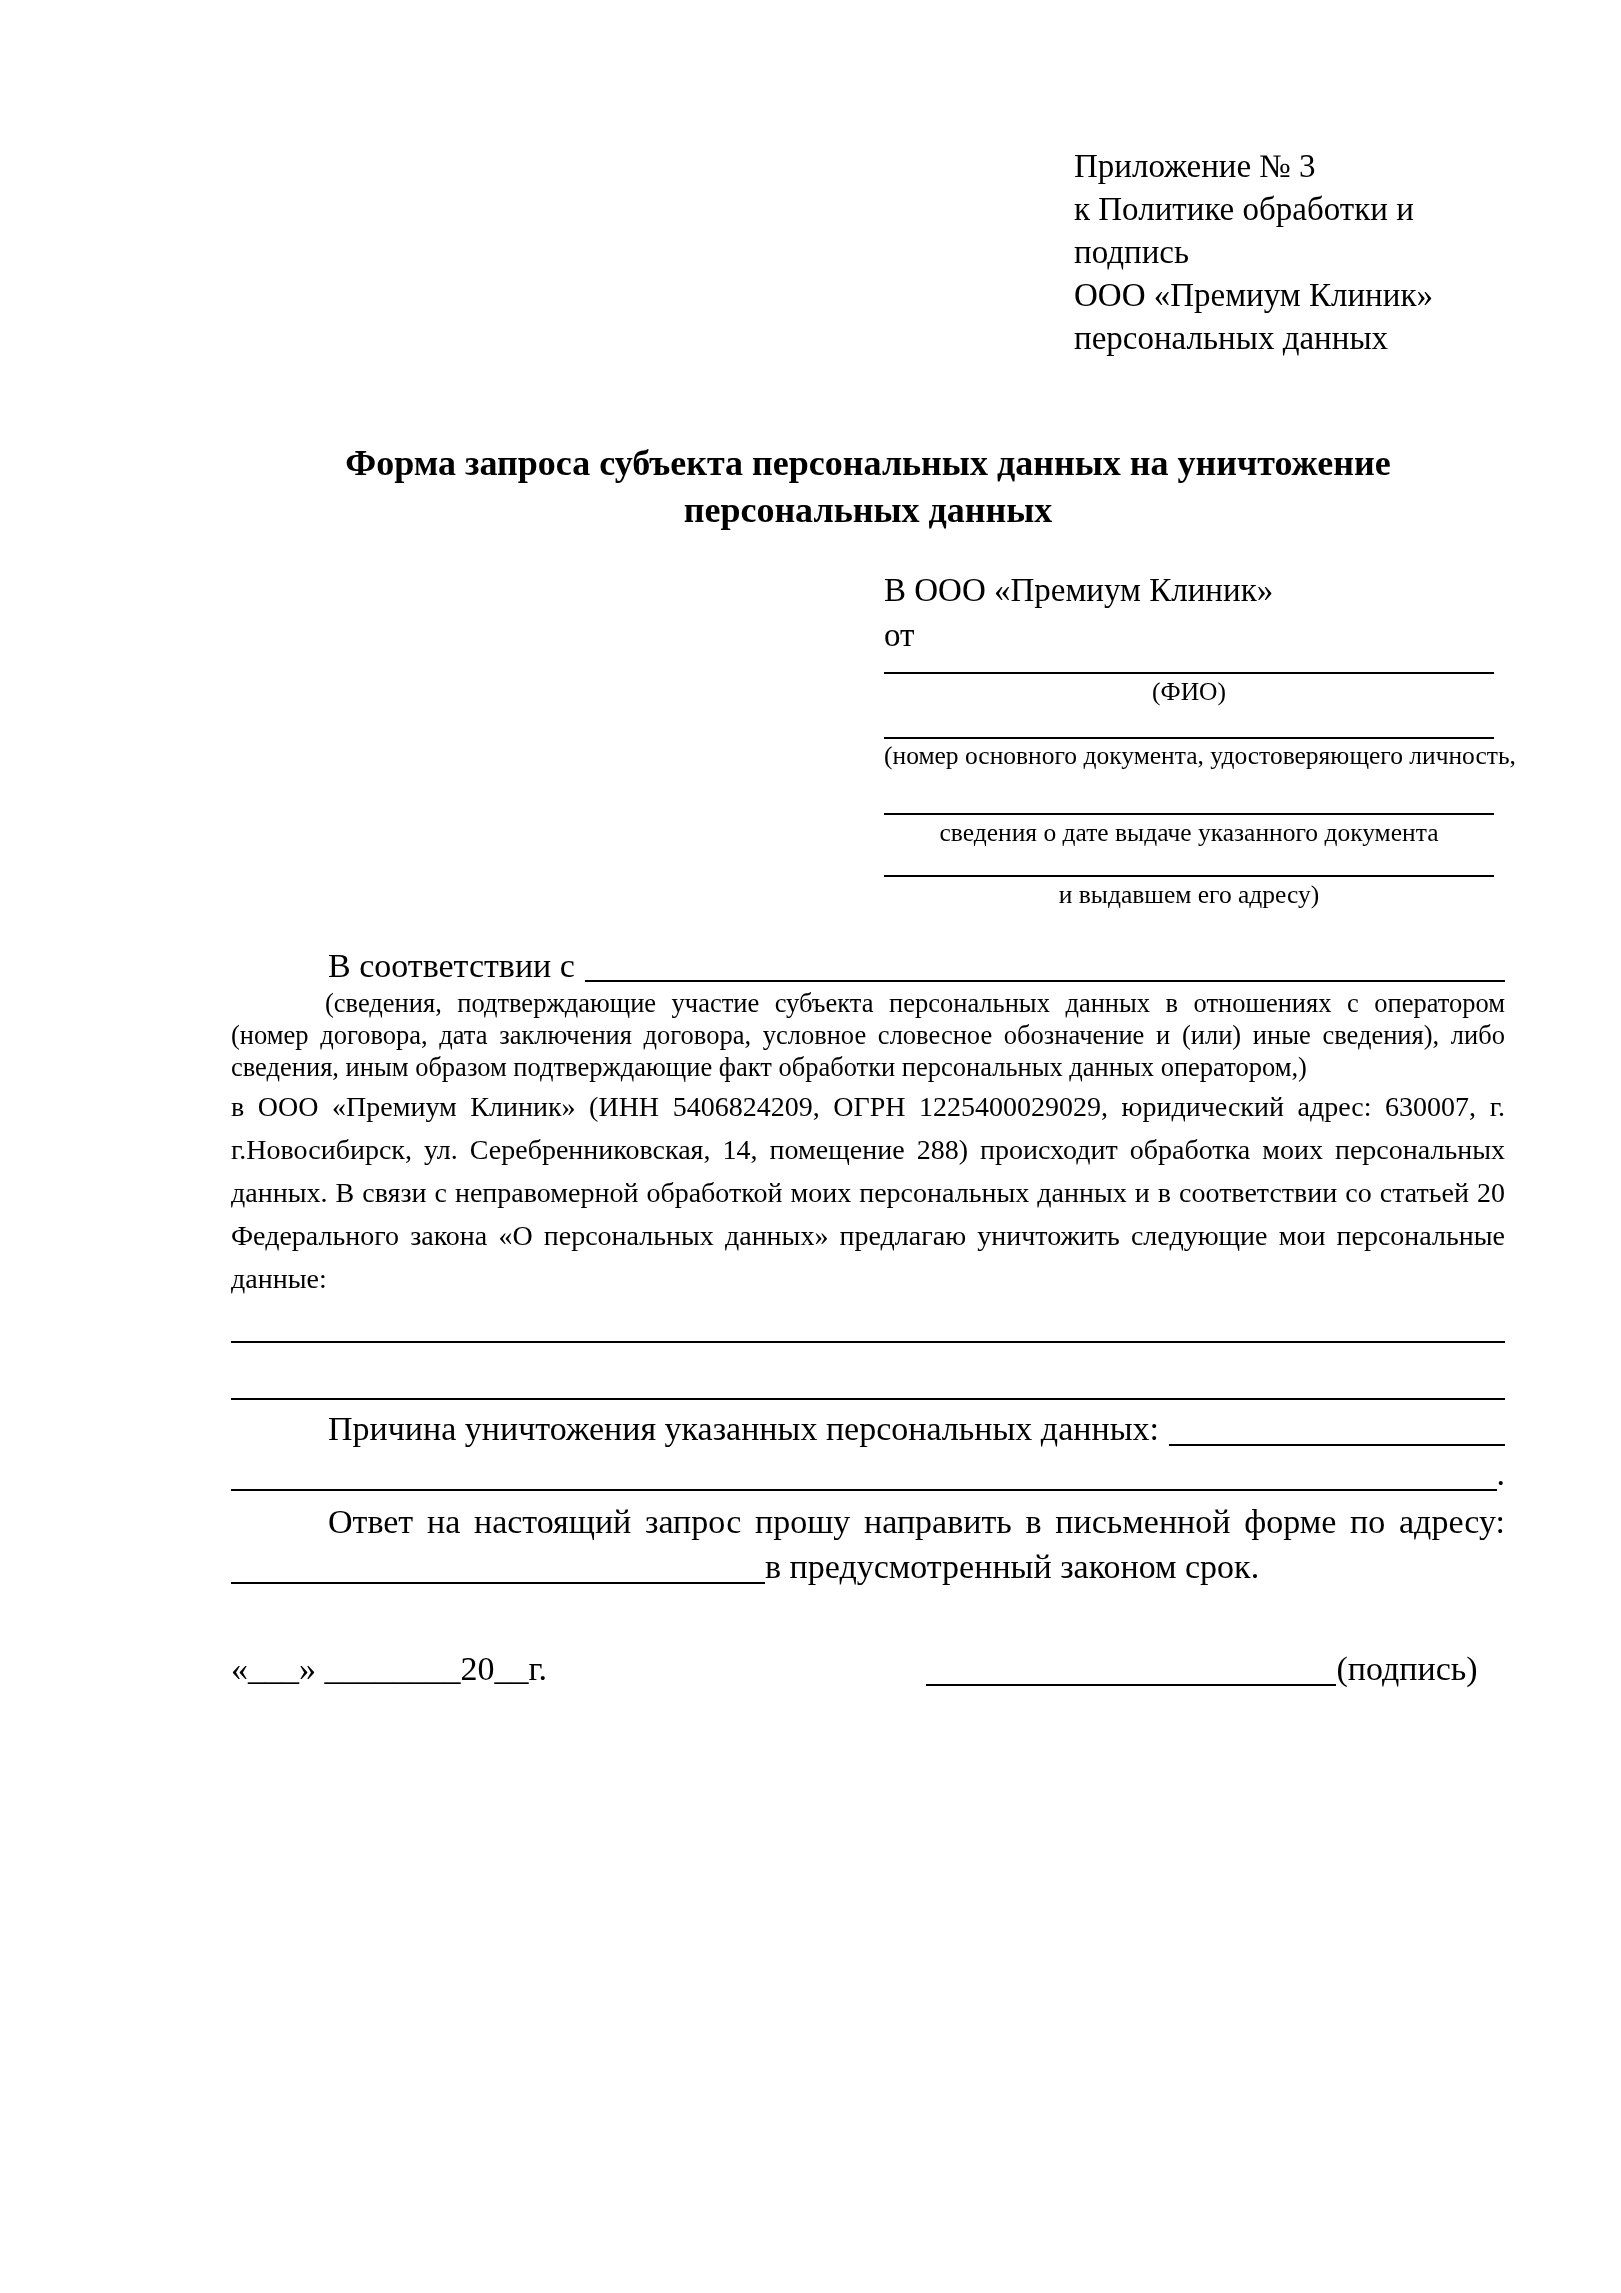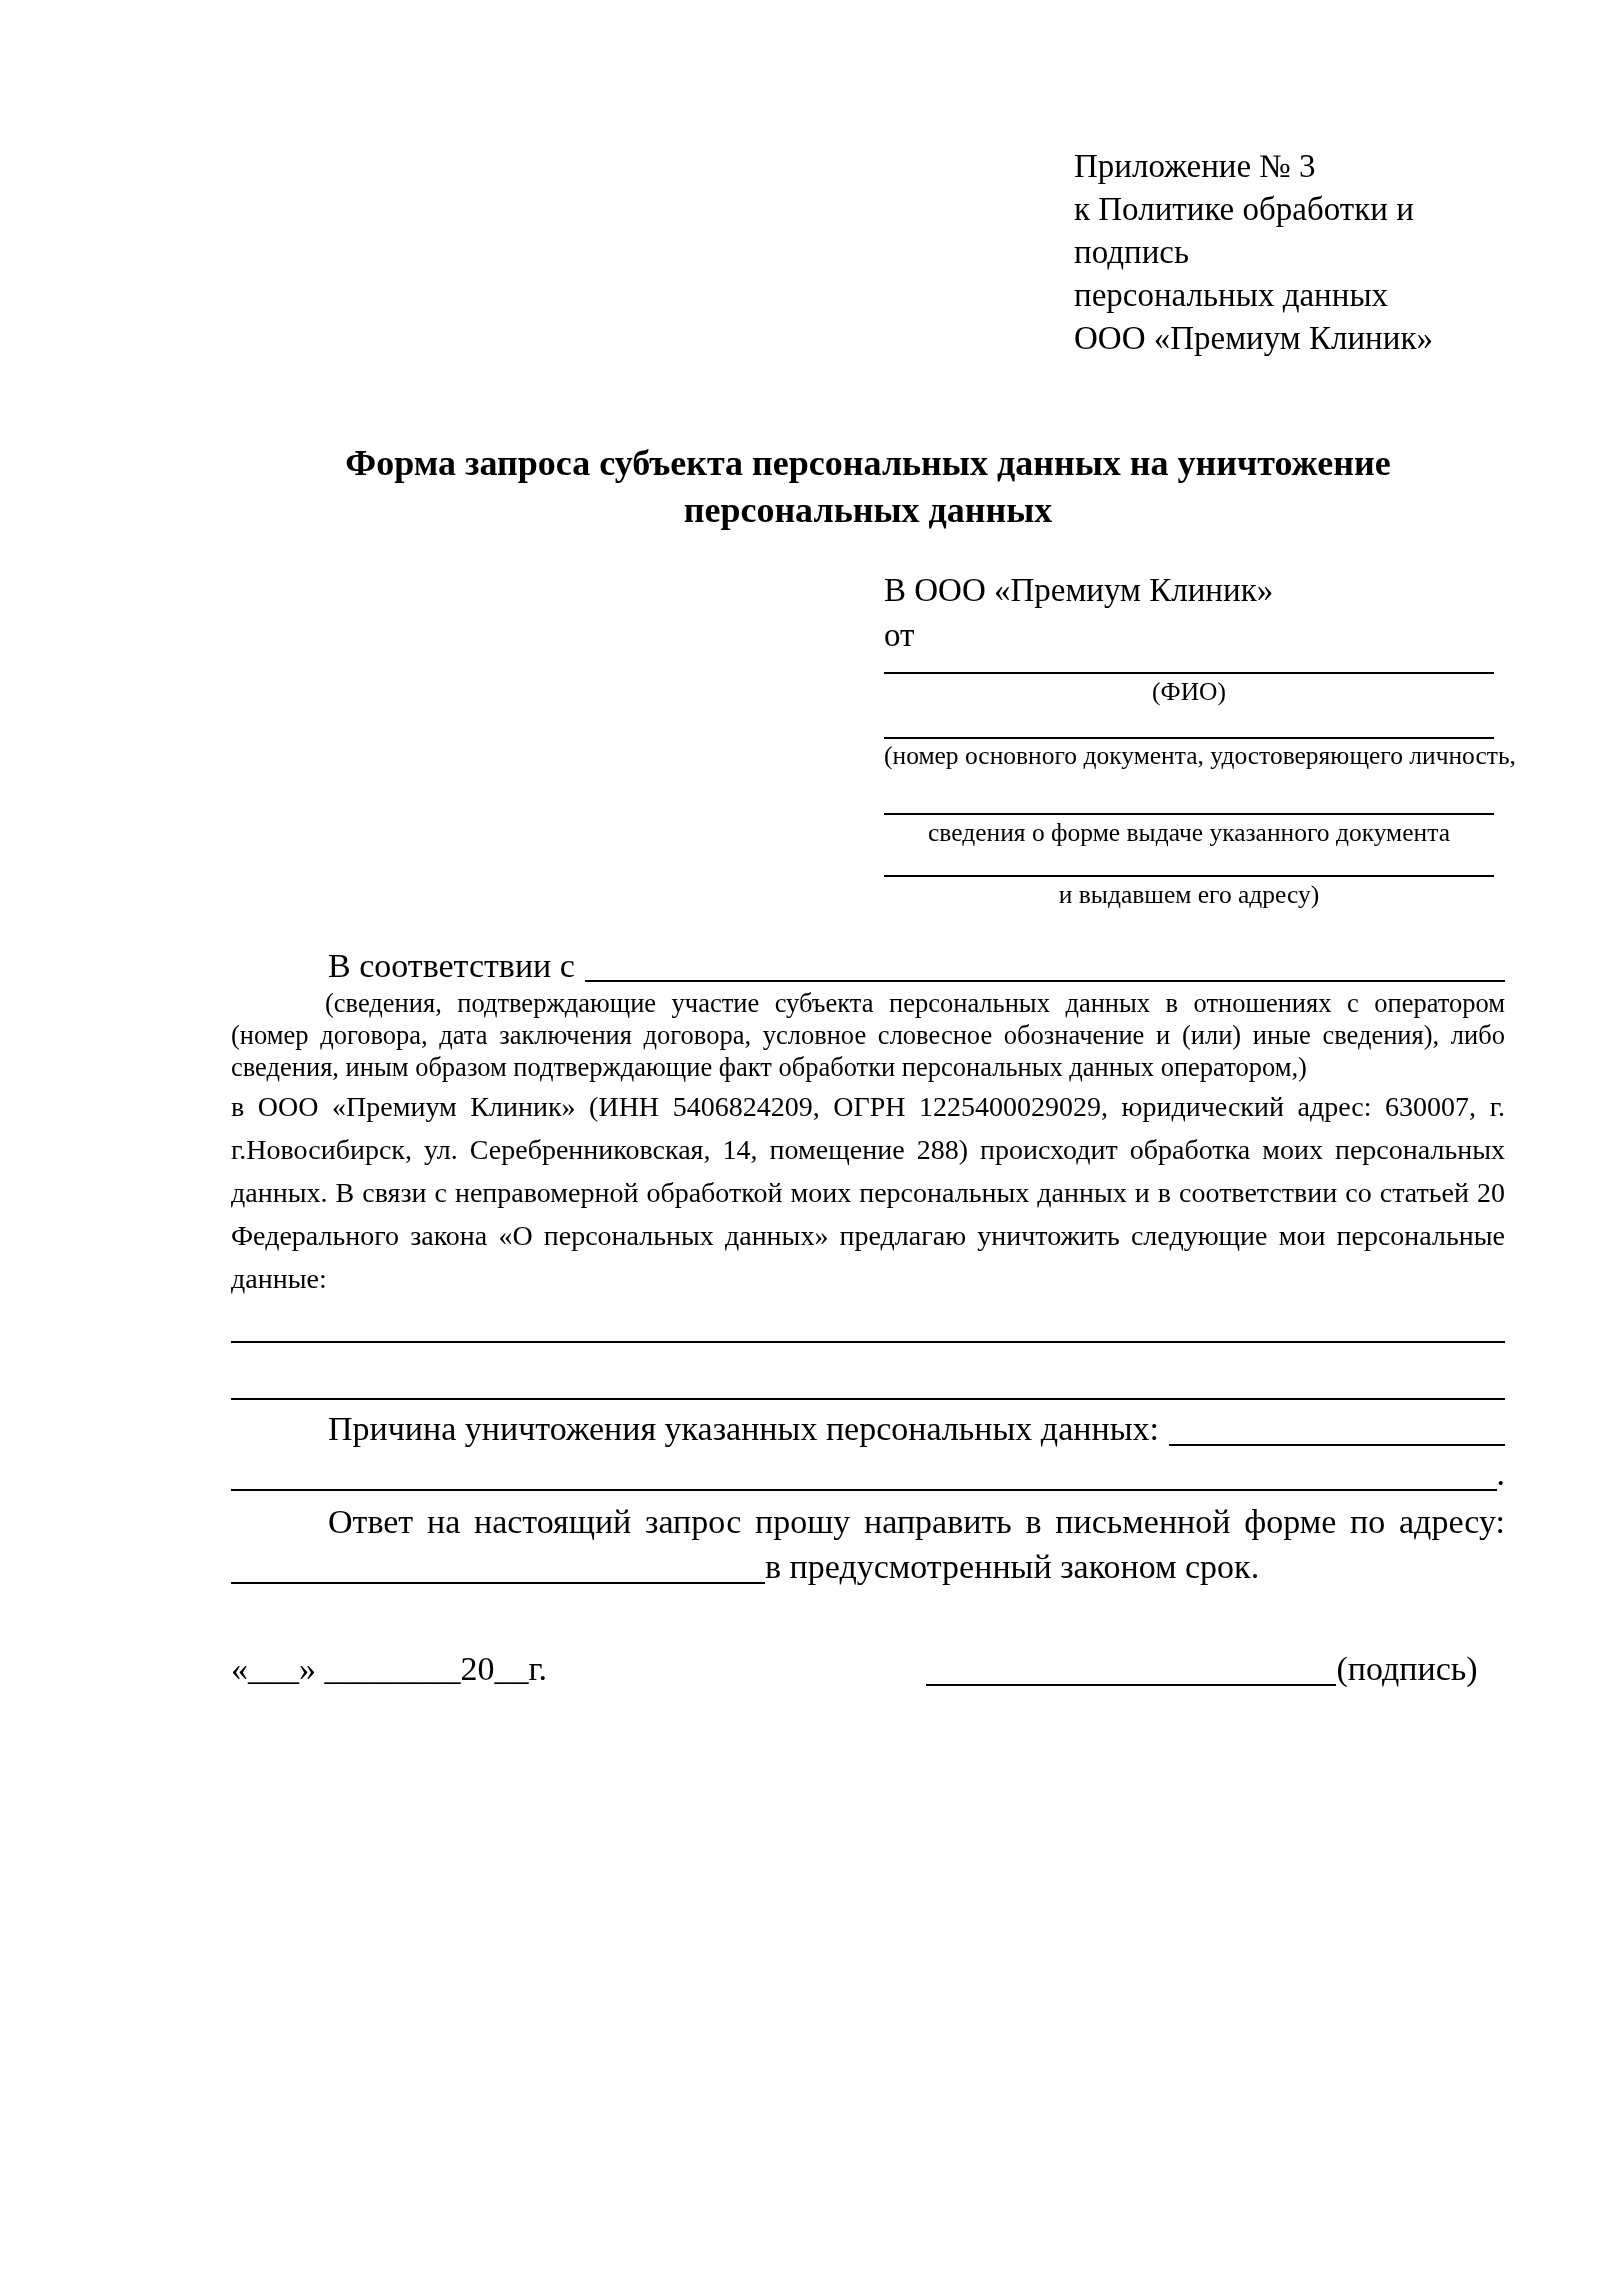--- a/index.html
+++ b/index.html
@@ -109,35 +109,35 @@
 </style>
 </head>
 <body>
 
 <div class="page">
   <div class="content">
 
     <div class="annex">
       <div>Приложение № 3</div>
       <div>к Политике обработки и подпись</div>
+      <div>ООО «Премиум Клиник»</div>
       <div>персональных данных</div>
-      <div>ООО «Премиум Клиник»</div>
     </div>
 
     <h1 class="doc-title">Форма запроса субъекта персональных данных на уничтожение персональных данных</h1>
 
     <div class="addressee">
       <div class="addr-text">В ООО «Премиум Клиник»</div>
       <div class="addr-text">от</div>
       <div class="addr-rule r1"></div>
       <div class="addr-caption">(ФИО)</div>
       <div class="addr-rule r2"></div>
       <div class="addr-caption">(номер основного документа, удостоверяющего личность,</div>
       <div class="addr-rule r3"></div>
-      <div class="addr-caption">сведения о форме выдаче указанного документа</div>
+      <div class="addr-caption">сведения о дате выдаче указанного документа</div>
       <div class="addr-rule r4"></div>
       <div class="addr-caption">и выдавшем его адресу)</div>
     </div>
 
     <div class="accordance-row">
       <span class="label">В соответствии с</span>
       <div class="fill-line"></div>
     </div>
 
     <div class="fine-print">(сведения, подтверждающие участие субъекта персональных данных в отношениях с оператором (номер договора, дата заключения договора, условное словесное обозначение и (или) иные сведения), либо сведения, иным образом подтверждающие факт обработки персональных данных оператором,)</div>

